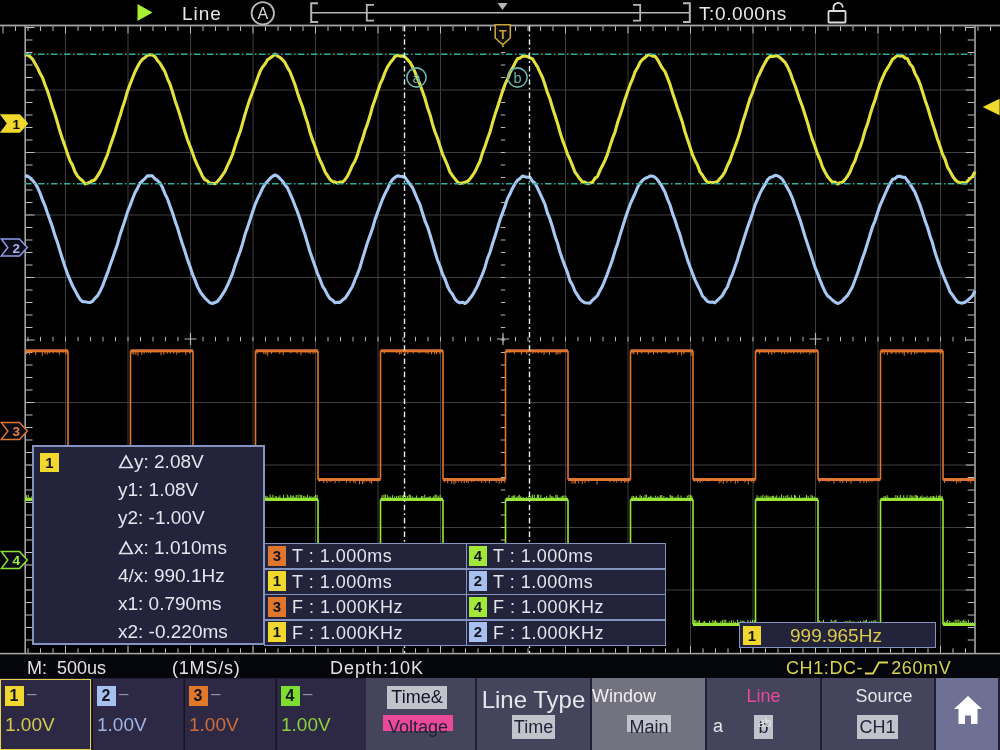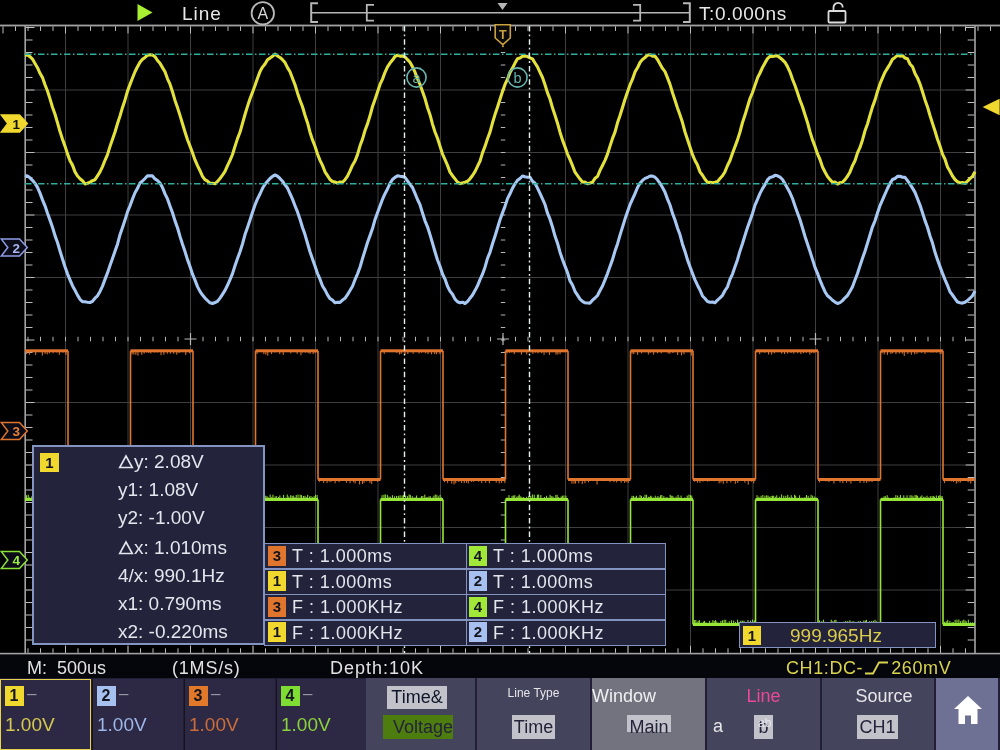--- a/index.html
+++ b/index.html
@@ -1488,22 +1488,22 @@
 <div class="abs" style="left:91.5px;top:679px;width:1.5px;height:71px;background:#17141f"></div>
 <div class="abs" style="left:183.5px;top:679px;width:1.5px;height:71px;background:#17141f"></div>
 <div class="abs" style="left:275.5px;top:679px;width:1.5px;height:71px;background:#17141f"></div>
 <div class="abs" style="left:366px;top:678px;width:109px;height:72px;background:#44445c"></div>
 <div class="abs" style="left:477px;top:678px;width:113px;height:72px;background:#44445c"></div>
 <div class="abs" style="left:592px;top:678px;width:113px;height:72px;background:#73737f"></div>
 <div class="abs" style="left:707px;top:678px;width:113px;height:72px;background:#44445c"></div>
 <div class="abs" style="left:822px;top:678px;width:112px;height:72px;background:#44445c"></div>
 <div class="abs" style="left:936px;top:678px;width:62px;height:72px;background:#6e7194"></div>
 <div class="abs" style="left:387px;top:686px;width:60px;height:23px;background:#c2c2ca;color:#0f172a;font-size:18px;text-align:center;line-height:23px">Time&amp;</div>
-<div class="abs" style="left:383px;top:715px;width:70px;height:24px;background:#4d7c0f;color:#23233a;font-size:18px;text-align:right;line-height:24px">Voltage</div>
-<div class="abs" style="left:477px;top:686px;width:113px;height:22px;font-size:12px;color:#e6e6ea;text-align:center">Line Type</div>
+<div class="abs" style="left:383px;top:715px;width:70px;height:16px;background:#ec4899;color:#23233a;font-size:18px;text-align:center;line-height:24px">Voltage</div>
+<div class="abs" style="left:477px;top:686px;width:113px;height:22px;font-size:24px;color:#e6e6ea;text-align:center">Line Type</div>
 <div class="abs" style="left:512px;top:715px;width:43px;height:24px;background:#c2c2ca;color:#23233a;font-size:18px;text-align:center;line-height:24px">Time</div>
 <div class="abs" style="left:592px;top:686px;width:113px;height:22px;font-size:18px;color:#f0f0f2;">Window</div>
 <div class="abs" style="left:627px;top:715px;width:44px;height:17px;background:#c2c2ca;color:#23233a;font-size:18px;text-align:center;line-height:24px">Main</div>
 <div class="abs" style="left:707px;top:686px;width:113px;height:22px;font-size:18px;color:#ec4899;text-align:center">Line</div>
 <div class="abs" style="left:713px;top:716px;font-size:18px;color:#e6e6ea">a</div>
 <div class="abs" style="left:754px;top:715px;width:19px;height:24px;background:#c2c2ca;color:#23233a;font-size:18px;text-align:center;line-height:24px">b</div>
 <div class="abs" style="left:758px;top:716px;font-size:12px;color:#e6e6ea">ab</div>
 <div class="abs" style="left:822px;top:686px;width:124px;height:22px;font-size:18px;color:#e6e6ea;text-align:center">Source</div>
 <div class="abs" style="left:857px;top:715px;width:41px;height:24px;background:#c2c2ca;color:#23233a;font-size:18px;text-align:center;line-height:24px">CH1</div>
 <svg class="abs" style="left:936px;top:678px" width="64" height="72">

